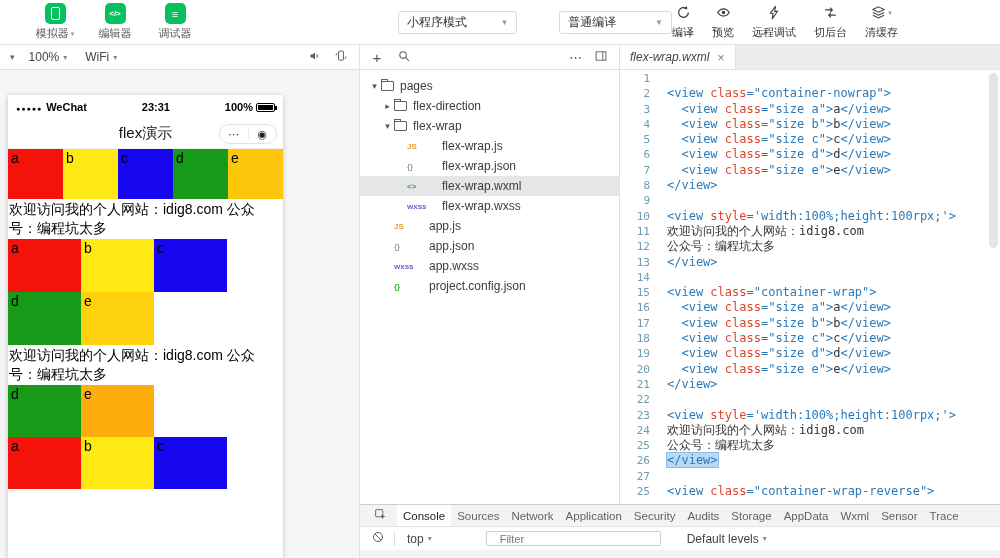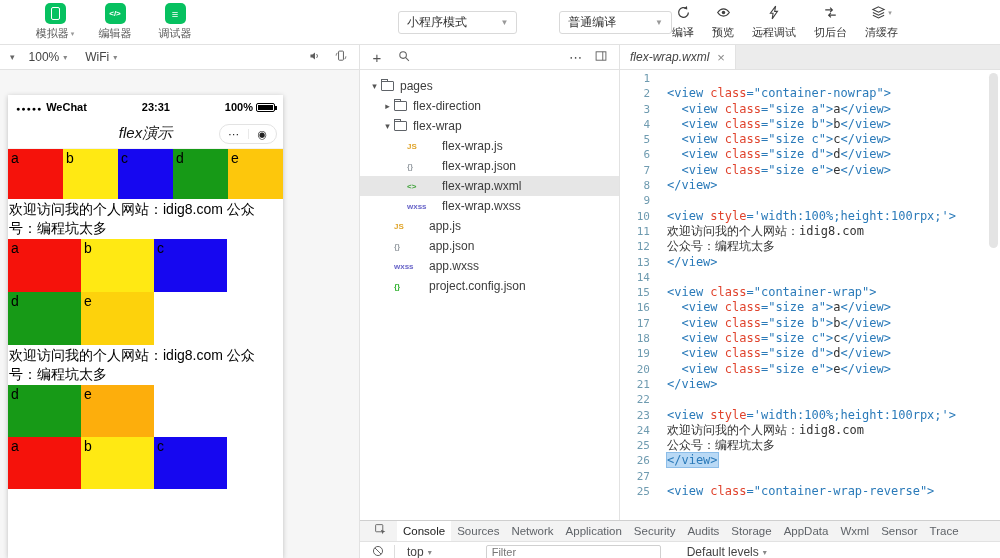--- a/index.html
+++ b/index.html
@@ -46,21 +46,21 @@
 
   
   .sim-stage{flex:1;position:relative;}
   .phone{position:absolute;left:8px;top:25px;width:275px;bottom:0;background:#fff;box-shadow:0 1px 5px rgba(0,0,0,.22);}
   .p-status{height:24px;display:flex;align-items:center;justify-content:space-between;padding:0 8px;font-size:11px;font-weight:bold;color:#000;}
   .sig{font-size:7px;letter-spacing:1px;margin-right:4px;}
   .battery{display:inline-block;width:19px;height:9px;border:1px solid #000;border-radius:2px;position:relative;vertical-align:-1px;margin-left:3px;}
   .battery:after{content:'';position:absolute;right:-3px;top:2px;width:2px;height:4px;background:#000;}
   .battery i{position:absolute;inset:1px;background:#000;}
   .p-nav{height:30px;position:relative;border-bottom:1px solid #f2f2f2;}
-  .p-title{position:absolute;left:0;right:0;top:0;bottom:0;display:flex;align-items:center;justify-content:center;font-size:15px;color:#111;font-style:italic;}
+  .p-title{position:absolute;left:0;right:0;top:0;bottom:0;display:flex;align-items:center;justify-content:center;font-size:15px;color:#111;}
   .capsule{position:absolute;right:6px;top:5px;width:58px;height:20px;border:1px solid #e3e3e3;border-radius:11px;display:flex;background:#fff;}
   .capsule span{flex:1;display:flex;align-items:center;justify-content:center;font-size:11px;color:#222;cursor:pointer;}
   .capsule .cap-div{flex:none;width:1px;background:#e9e9e9;margin:4px 0;}
   .phone-content{overflow:hidden;}
   .demo-row{display:flex;}
   .demo-box{color:#000;font-size:14px;line-height:17px;padding:1px 3px;flex:none;}
   .welcome{font-size:14px;line-height:19px;color:#000;padding:1px 1px 2px 1px;height:40px;overflow:hidden;}
 
   
   .explorer-toolbar{height:25px;flex:none;border-bottom:1px solid #e2e2e2;display:flex;align-items:center;padding:0 8px;gap:8px;background:#fff;}
@@ -87,29 +87,29 @@
   .tok-t{color:#2a7ab9;}
   .tok-a{color:#e0432d;}
   .tok-s{color:#2a7ab9;}
   .tok-c{color:#43a047;}
   .sel{background:#b9d9f5;outline:1px solid #8cbde8;}
   .code-scrollbar{position:absolute;right:2px;top:3px;width:9px;height:175px;background:#e4e4e4;border-radius:5px;}
   .pathbar{height:20px;flex:none;background:#f7f7f7;border-top:1px solid #e5e5e5;display:flex;align-items:center;padding:0 8px;font-size:11px;color:#555;}
   .file-size{margin-left:34px;}
 
   
-  .devtools{height:38px;flex:none;border-top:1px solid #cfcfcf;overflow:hidden;display:flex;flex-direction:column;background:#f3f3f3;}
+  .devtools{height:54px;flex:none;border-top:1px solid #cfcfcf;overflow:hidden;display:flex;flex-direction:column;background:#f3f3f3;}
   .dt-tabs{height:21px;display:flex;align-items:center;gap:2px;padding:0 4px;}
   .dt-inspect{margin:0 5px 0 6px;}
   .dt-inspect svg{width:13px;height:13px;}
   .dt-tab{font-size:11.5px;color:#5f6368;padding:0 6px;height:100%;display:flex;align-items:center;cursor:pointer;}
   .dt-tab.active{background:#fff;color:#222;}
   .dt-toolbar{height:24px;background:#fff;border-top:1px solid #e2e2e2;display:flex;align-items:center;padding:0 8px;gap:6px;}
   .dt-sep{width:1px;height:14px;background:#ddd;}
-  .dt-filter{width:175px;height:15px;border:1px solid #d0d0d0;border-radius:2px;font-size:11px;padding:0 5px;margin-left:42px;color:#333;outline:none;font-family:"Liberation Sans","DejaVu Sans",sans-serif;}
+  .dt-filter{width:175px;height:15px;border:1px solid #d0d0d0;border-radius:2px;font-size:11px;padding:0 13px;margin-left:42px;color:#333;outline:none;font-family:"Liberation Sans","DejaVu Sans",sans-serif;}
   .dt-levels{margin-left:14px;}
 </style>
 </head>
 <body>
 
 <div class="app">
 
   <header class="topbar">
     <div class="toggles">
         <div class="tool">

